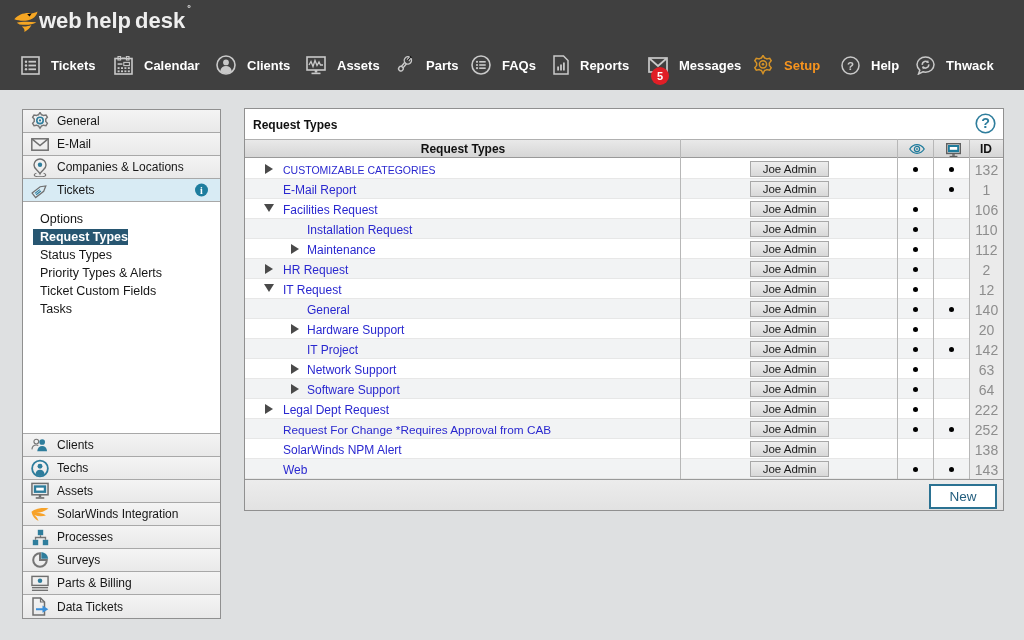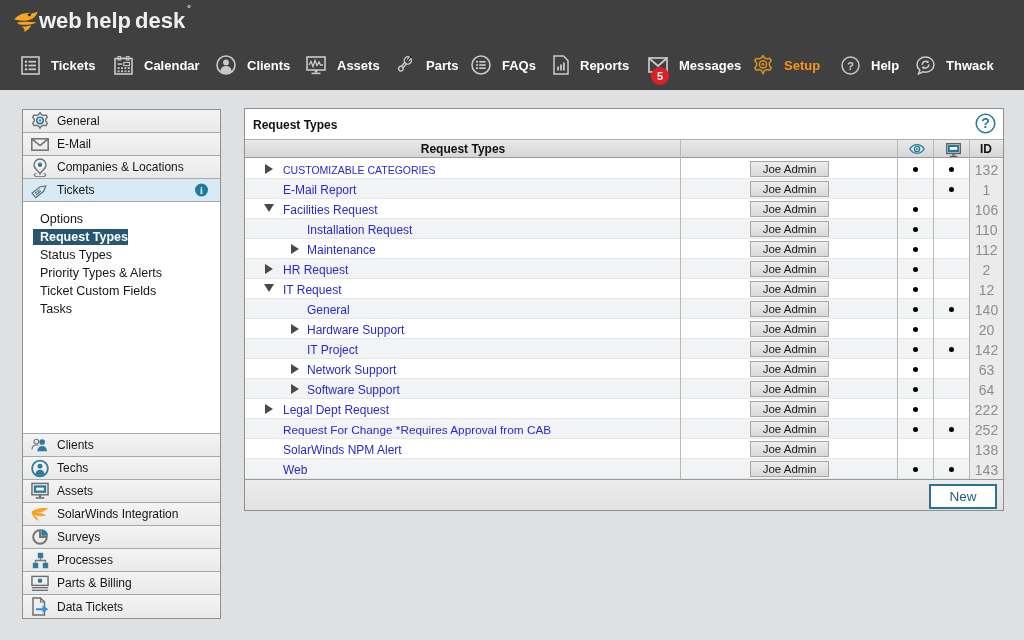--- a/index.html
+++ b/index.html
@@ -282,37 +282,37 @@
   <div class="srow h23">
       <div class="sicon">
     <svg width="20" height="15" viewBox="0 0 20 15">
           <path d="M0.5 4.5 C5 0.9 12.5 -0.3 19.5 0.8 C15.2 4 10.8 5.3 5.8 5.6 C10.5 5.8 14 6.7 16.6 8.6 C12 10 7.8 9.8 3.8 8 C6.2 10.2 7.6 12 8.4 14.8 C4.4 13 1.6 9.7 0.5 4.5 Z" fill="#f7a229"></path>
         </svg>
   </div>
       <div class="slabel">SolarWinds Integration</div>
     </div>
   <div class="srow h23">
       <div class="sicon">
-    <svg width="18" height="18" viewBox="0 0 18 18">
-          <path d="M9 2.2 A6.8 6.8 0 1 0 15.8 9 L9 9 Z" fill="none" stroke="#757575" stroke-width="2"></path>
-          <path d="M10.3 0.9 A7.6 7.6 0 0 1 17.2 7.8 L10.3 7.8 Z" fill="#2e7d9c"></path>
-        </svg>
-  </div>
-      <div class="slabel">Surveys</div>
-    </div>
-  <div class="srow h23">
-      <div class="sicon">
     <svg width="17" height="17" viewBox="0 0 17 17">
           <rect x="5.8" y="0.8" width="5.4" height="5.4" fill="#2e7d9c"></rect>
           <rect x="0.8" y="10.8" width="5.4" height="5.4" fill="#2e7d9c"></rect>
           <rect x="10.8" y="10.8" width="5.4" height="5.4" fill="#2e7d9c"></rect>
           <path d="M8.5 6.2 L8.5 8.5 M3.5 10.8 L3.5 8.5 L13.5 8.5 L13.5 10.8" fill="none" stroke="#757575" stroke-width="1.3"></path>
         </svg>
   </div>
       <div class="slabel">Processes</div>
+    </div>
+  <div class="srow h23">
+      <div class="sicon">
+    <svg width="18" height="18" viewBox="0 0 18 18">
+          <path d="M9 2.2 A6.8 6.8 0 1 0 15.8 9 L9 9 Z" fill="none" stroke="#757575" stroke-width="2"></path>
+          <path d="M10.3 0.9 A7.6 7.6 0 0 1 17.2 7.8 L10.3 7.8 Z" fill="#2e7d9c"></path>
+        </svg>
+  </div>
+      <div class="slabel">Surveys</div>
     </div>
   <div class="srow h23">
       <div class="sicon">
     <svg width="19" height="17" viewBox="0 0 19 17">
           <rect x="1" y="1" width="17" height="9.5" fill="none" stroke="#6f6f6f" stroke-width="1.5"></rect>
           <circle cx="9.5" cy="5.7" r="2.4" fill="#2e7d9c"></circle>
           <rect x="1" y="12.2" width="17" height="1.4" fill="#6f6f6f"></rect>
           <rect x="1" y="15" width="17" height="1.4" fill="#6f6f6f"></rect>
         </svg>
   </div>

